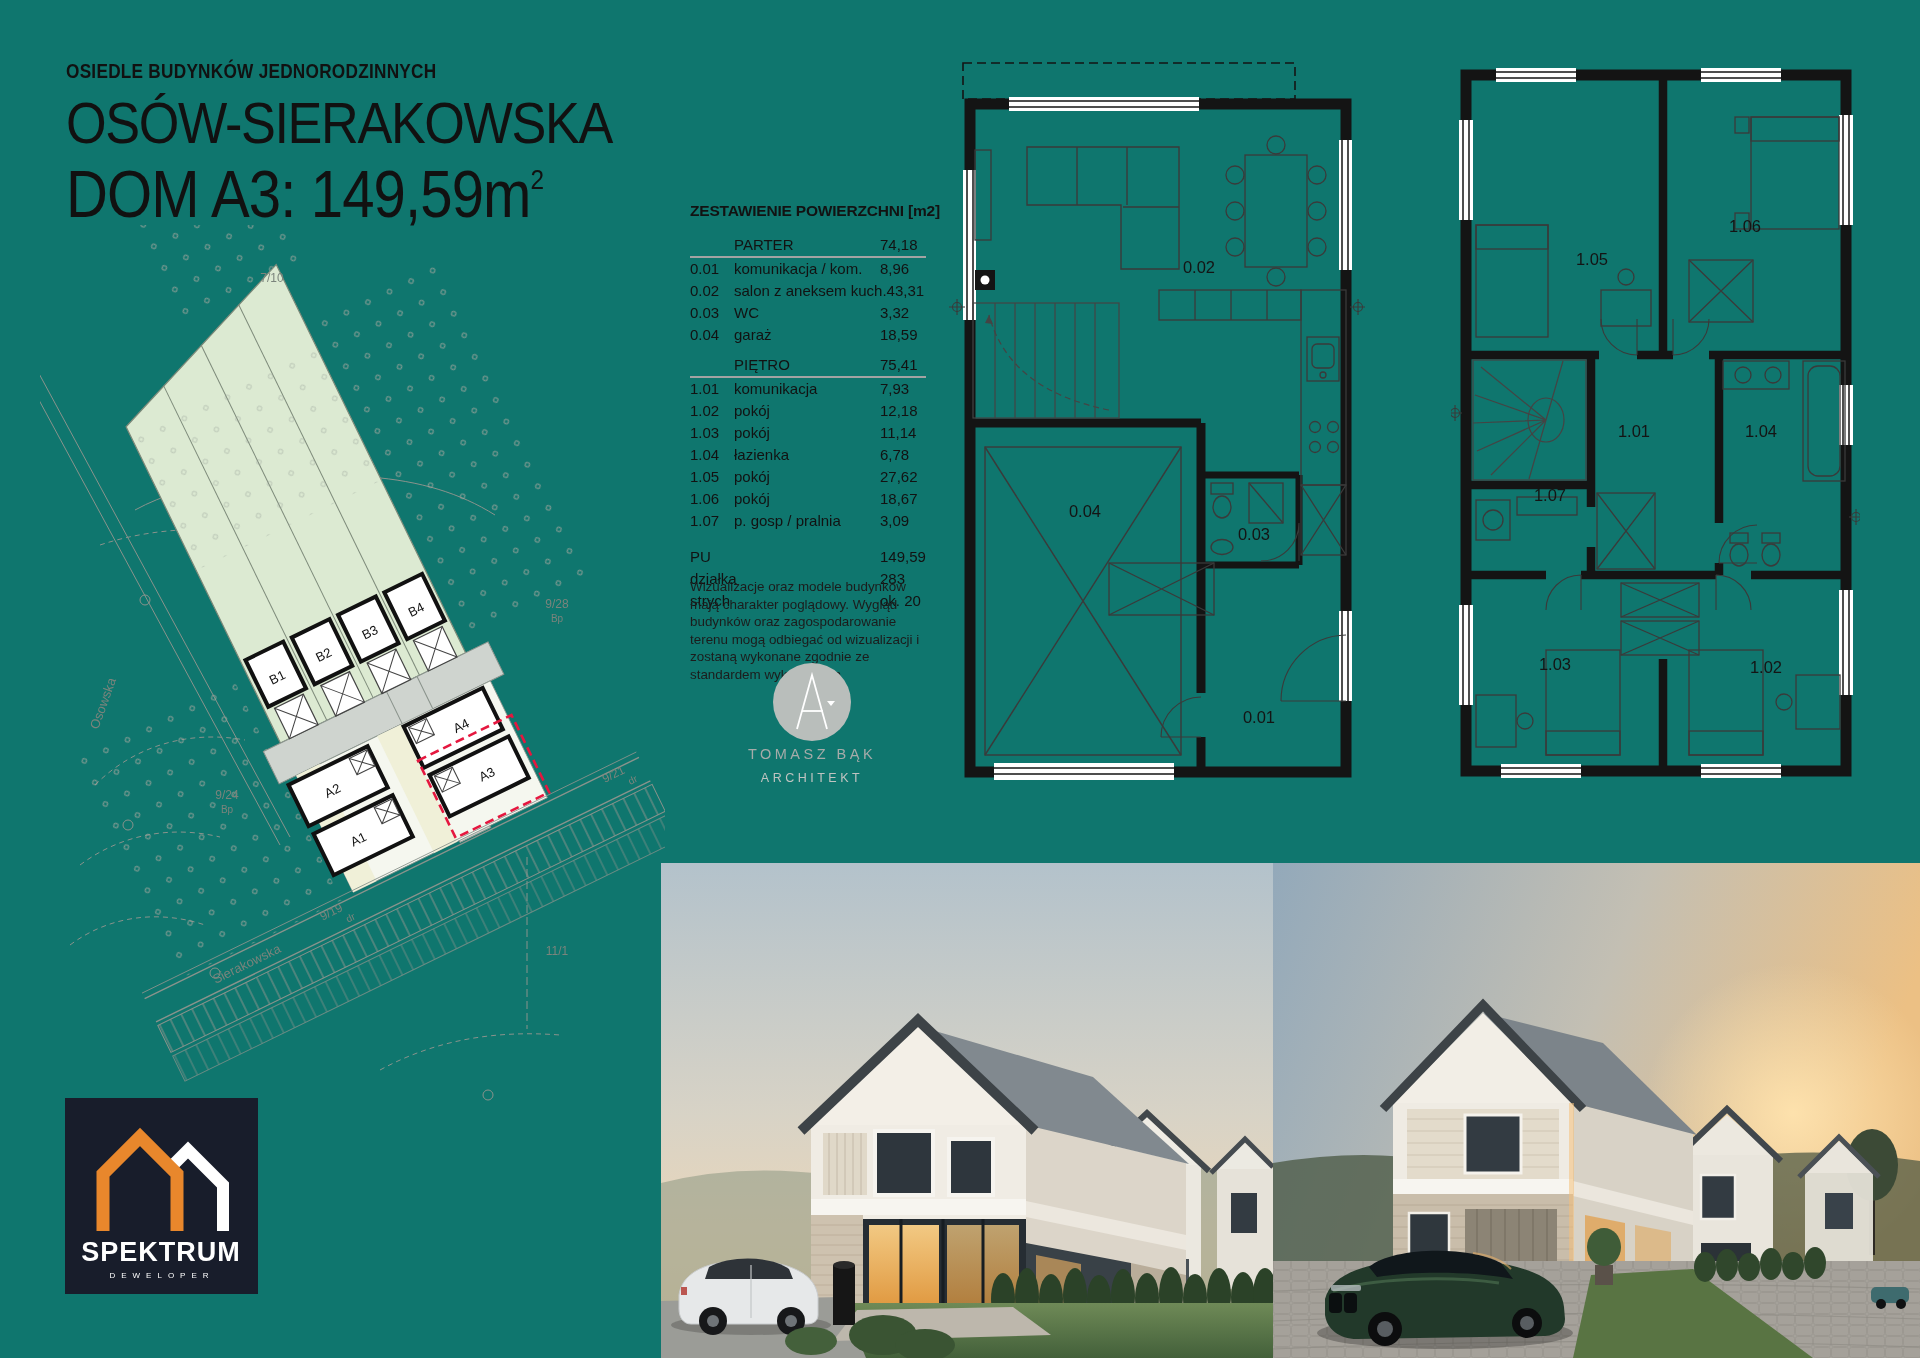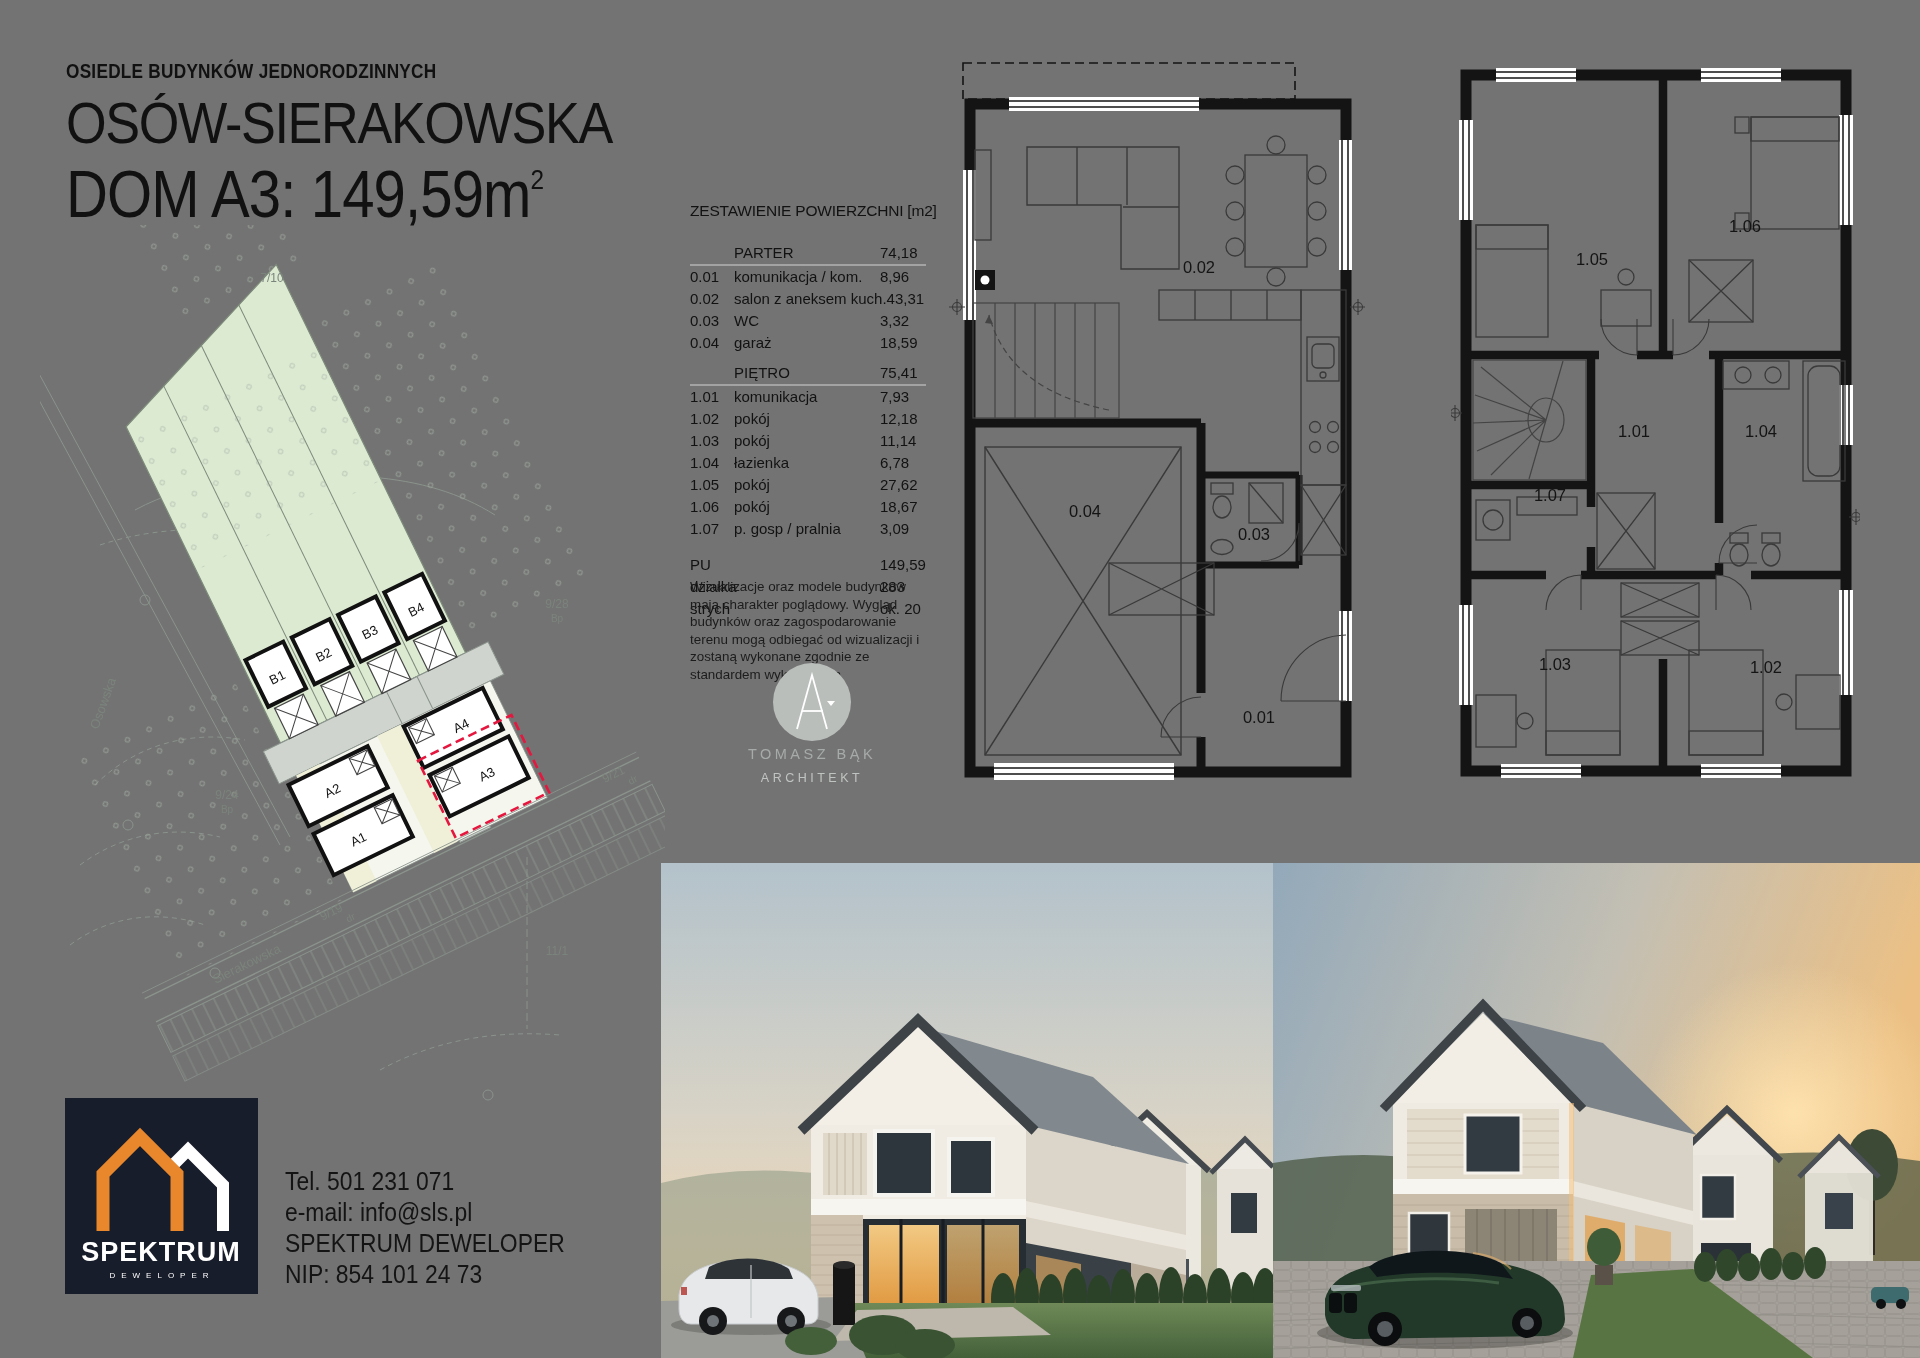--- a/index.html
+++ b/index.html
@@ -1,28 +1,28 @@
 <!DOCTYPE html>
 <html><head>
 <meta charset="utf-8">
 <style>
   *{margin:0;padding:0;box-sizing:border-box}
   html,body{background:#fff;font-family:"Liberation Sans",sans-serif;color:#111}
-  .page{position:relative;width:1920px;height:1358px;overflow:hidden;background:#737373}
+  .page{position:relative;width:1920px;height:1358px;overflow:hidden;background:#0f766e}
   .abs{position:absolute}
   svg{position:absolute;display:block}
   svg text{font-family:"Liberation Sans",sans-serif}
   
   .hdr-sub{font-size:20px;font-weight:700;letter-spacing:.3px;transform:scaleX(.86);transform-origin:0 0;white-space:nowrap}
   .hdr-title{font-size:58px;font-weight:400;letter-spacing:-1.5px;transform:scaleX(.9);transform-origin:0 0;white-space:nowrap}
   .hdr-dom{font-size:66px;font-weight:400;letter-spacing:-1px;transform:scaleX(.88);transform-origin:0 0;white-space:nowrap}
   .hdr-dom sup{font-size:.42em;vertical-align:28px}
   
   .tbl{width:236px;font-size:15px;line-height:22px;color:#121212}
-  .tbl .t-title{font-weight:400;font-size:15.5px;letter-spacing:-.2px;margin-bottom:20px;white-space:nowrap}
+  .tbl .t-title{font-weight:700;font-size:15.5px;letter-spacing:-.2px;margin-bottom:12px;white-space:nowrap}
   .t-row,.t-hdr,.t-sum-row{display:flex;align-items:baseline}
   .t-no{width:44px;flex:none}
   .t-lab{flex:1;white-space:nowrap}
   .t-val{flex:none;text-align:left;min-width:46px}
   .t-hdr{border-bottom:2px solid #a3a3a3}
   .t-gap{height:8px}
   .note{width:232px;font-size:13.4px;line-height:17.6px;color:#1c1c1c}
   
   .contact{font-size:26px;line-height:31px;font-weight:400;transform:scaleX(.88);transform-origin:0 0;white-space:nowrap;color:#141414}
 </style>
@@ -491,26 +491,20 @@
     <g>
       <path d="M88,133 V87 L123,52 L158,87 V133" fill="none" stroke="#ffffff" stroke-width="12"></path>
     </g>
     <g>
       <path d="M38,133 V76 L75,39 L112,76 V133" fill="#181d2b" stroke="#e8872c" stroke-width="13"></path>
     </g>
     <text x="96" y="163" font-size="27" font-weight="700" letter-spacing="1" text-anchor="middle" fill="#ffffff">SPEKTRUM</text>
     <text x="97" y="180" font-size="8" letter-spacing="6" text-anchor="middle" fill="#ffffff">DEWELOPER</text>
   </svg>
 
-  <div class="abs" style="left:285px;top:1166px">
-    <div class="contact">Tel. 501 231 071</div>
-    <div class="contact">e-mail: info@sls.pl</div>
-    <div class="contact">SPEKTRUM DEWELOPER</div>
-    <div class="contact">NIP: 854 101 24 73</div>
-  </div>
 
   <svg viewBox="0 0 612 495" style="left:661px;top:863px;width:612px;height:495px">
     <defs>
       <linearGradient id="skyL" x1="0" y1="0" x2="0" y2="1">
         <stop offset="0" stop-color="#b3c2cb"></stop>
           <stop offset=".55" stop-color="#d8d3c6"></stop>
           <stop offset=".8" stop-color="#e9d6ba"></stop>
           <stop offset="1" stop-color="#e9d0ad"></stop>
       </linearGradient>
       <linearGradient id="glwL" x1="0" y1="0" x2="0" y2="1">

